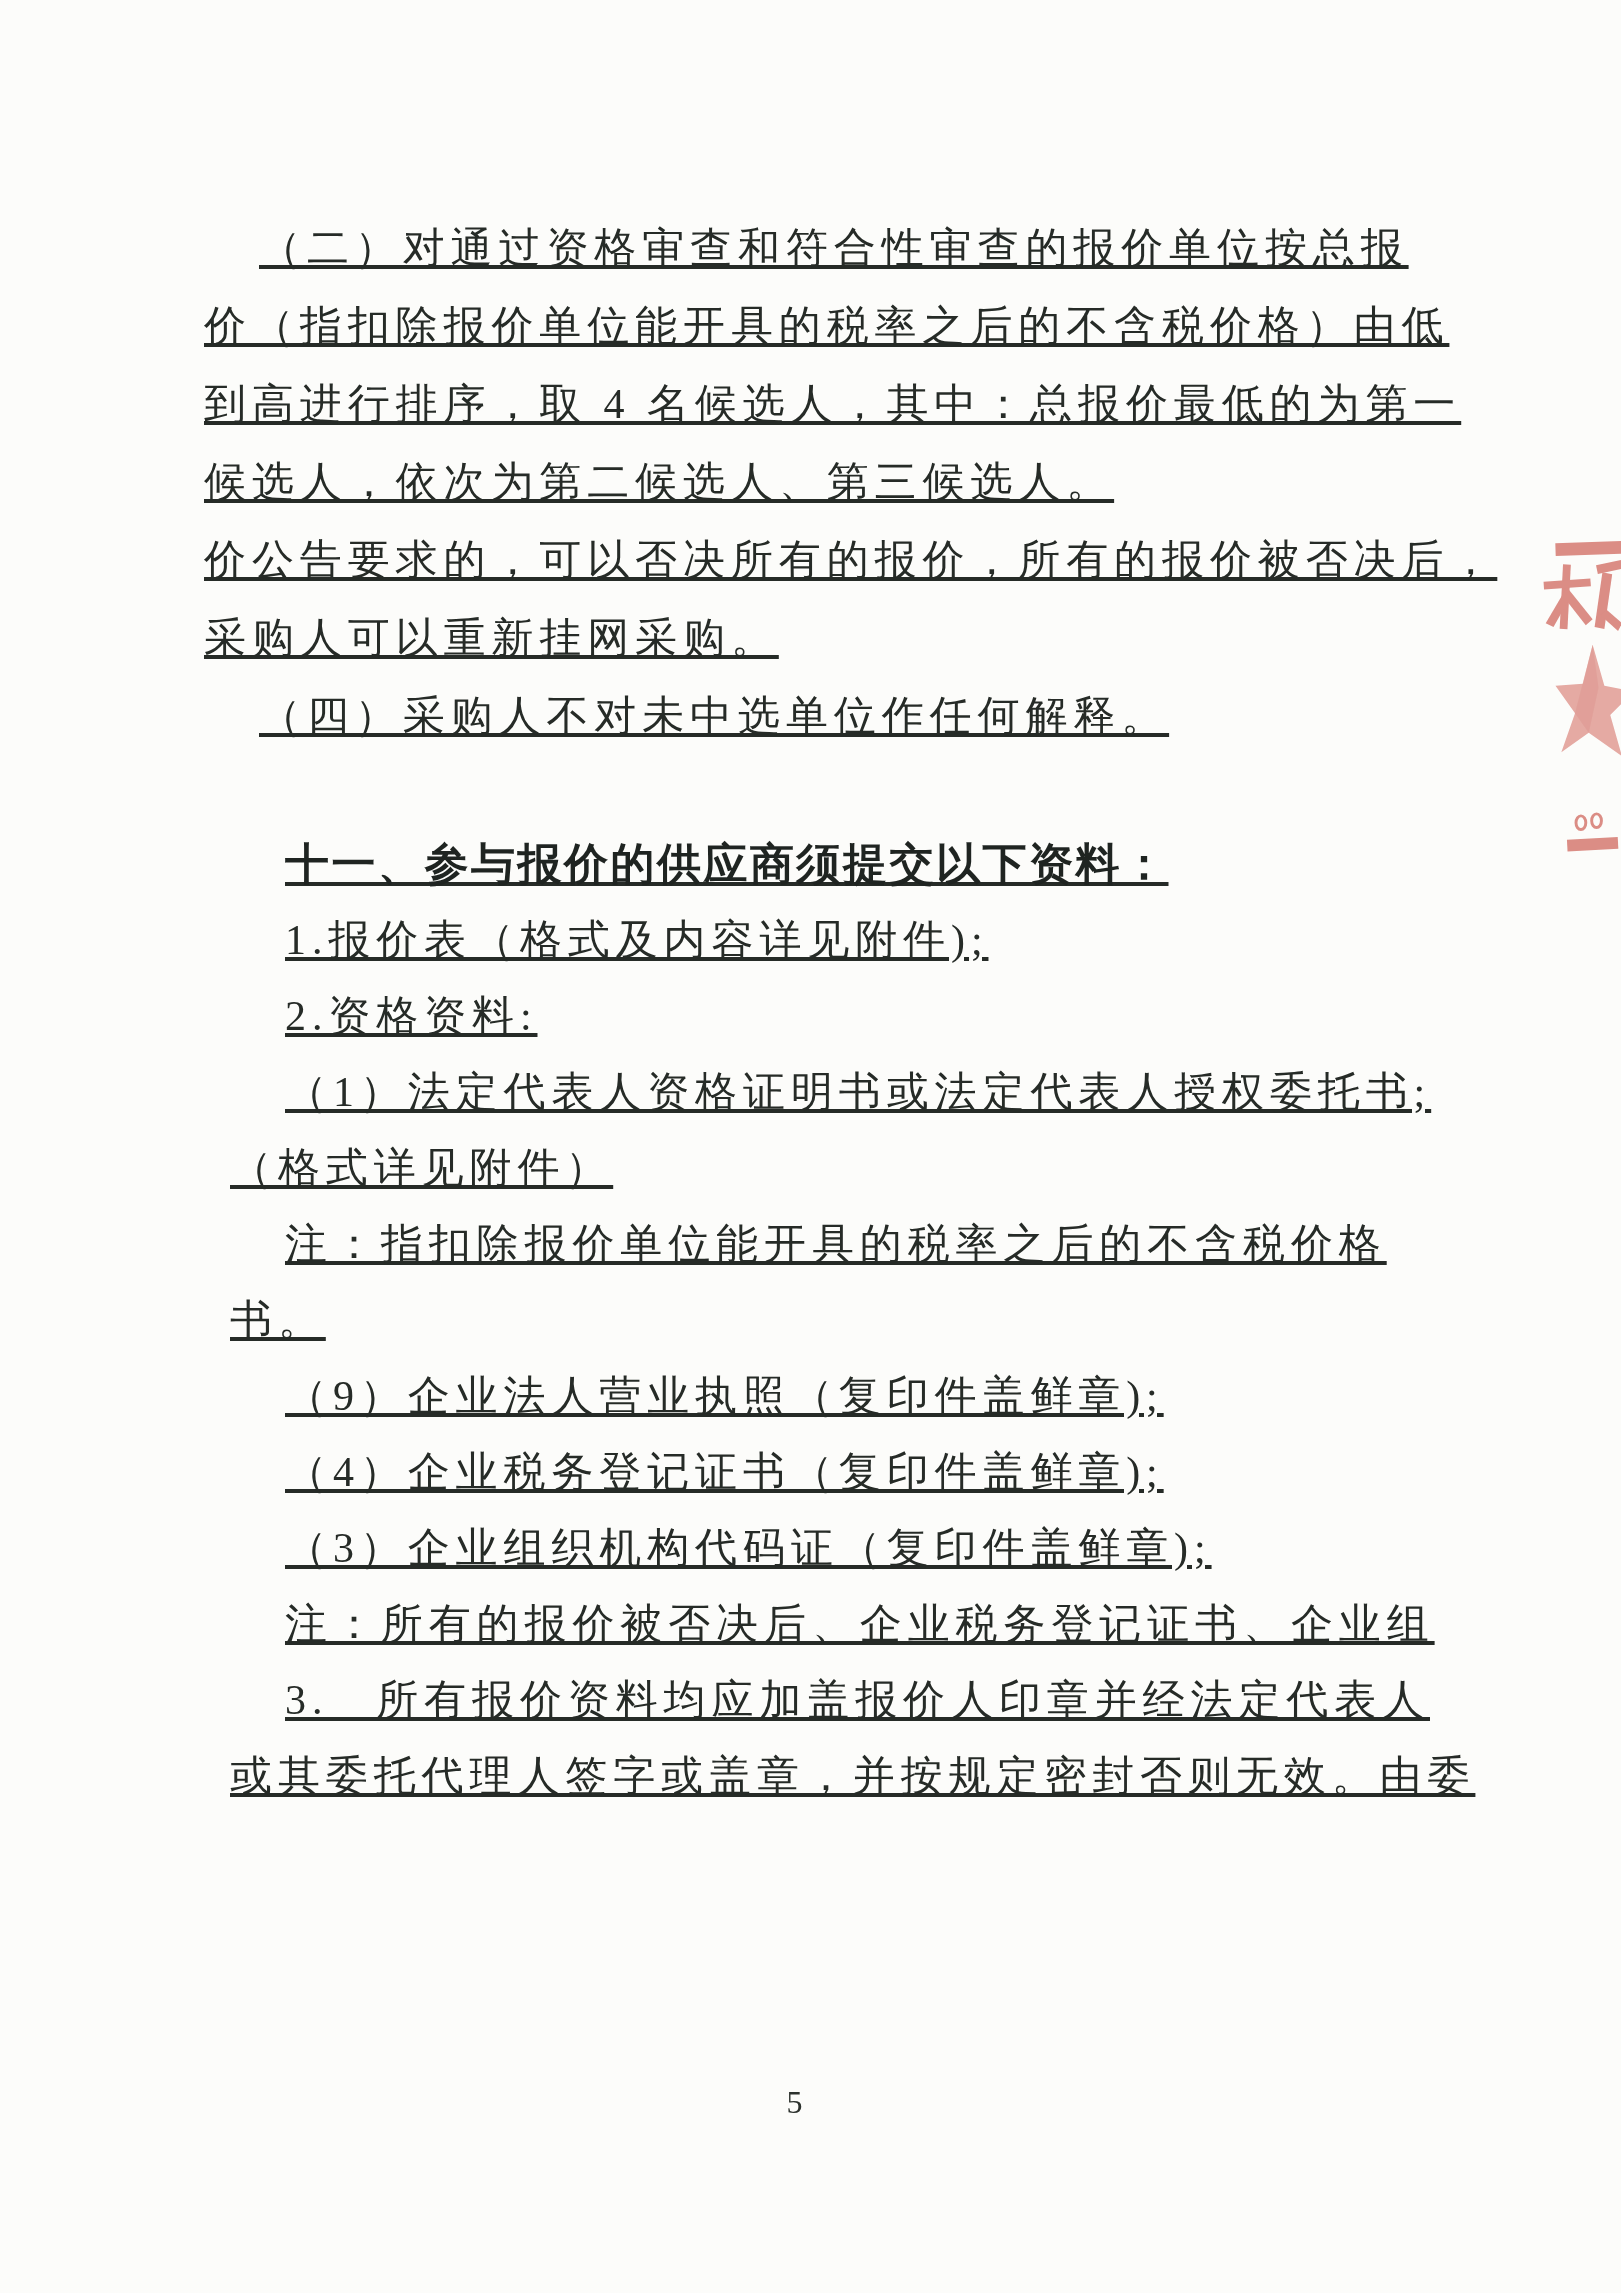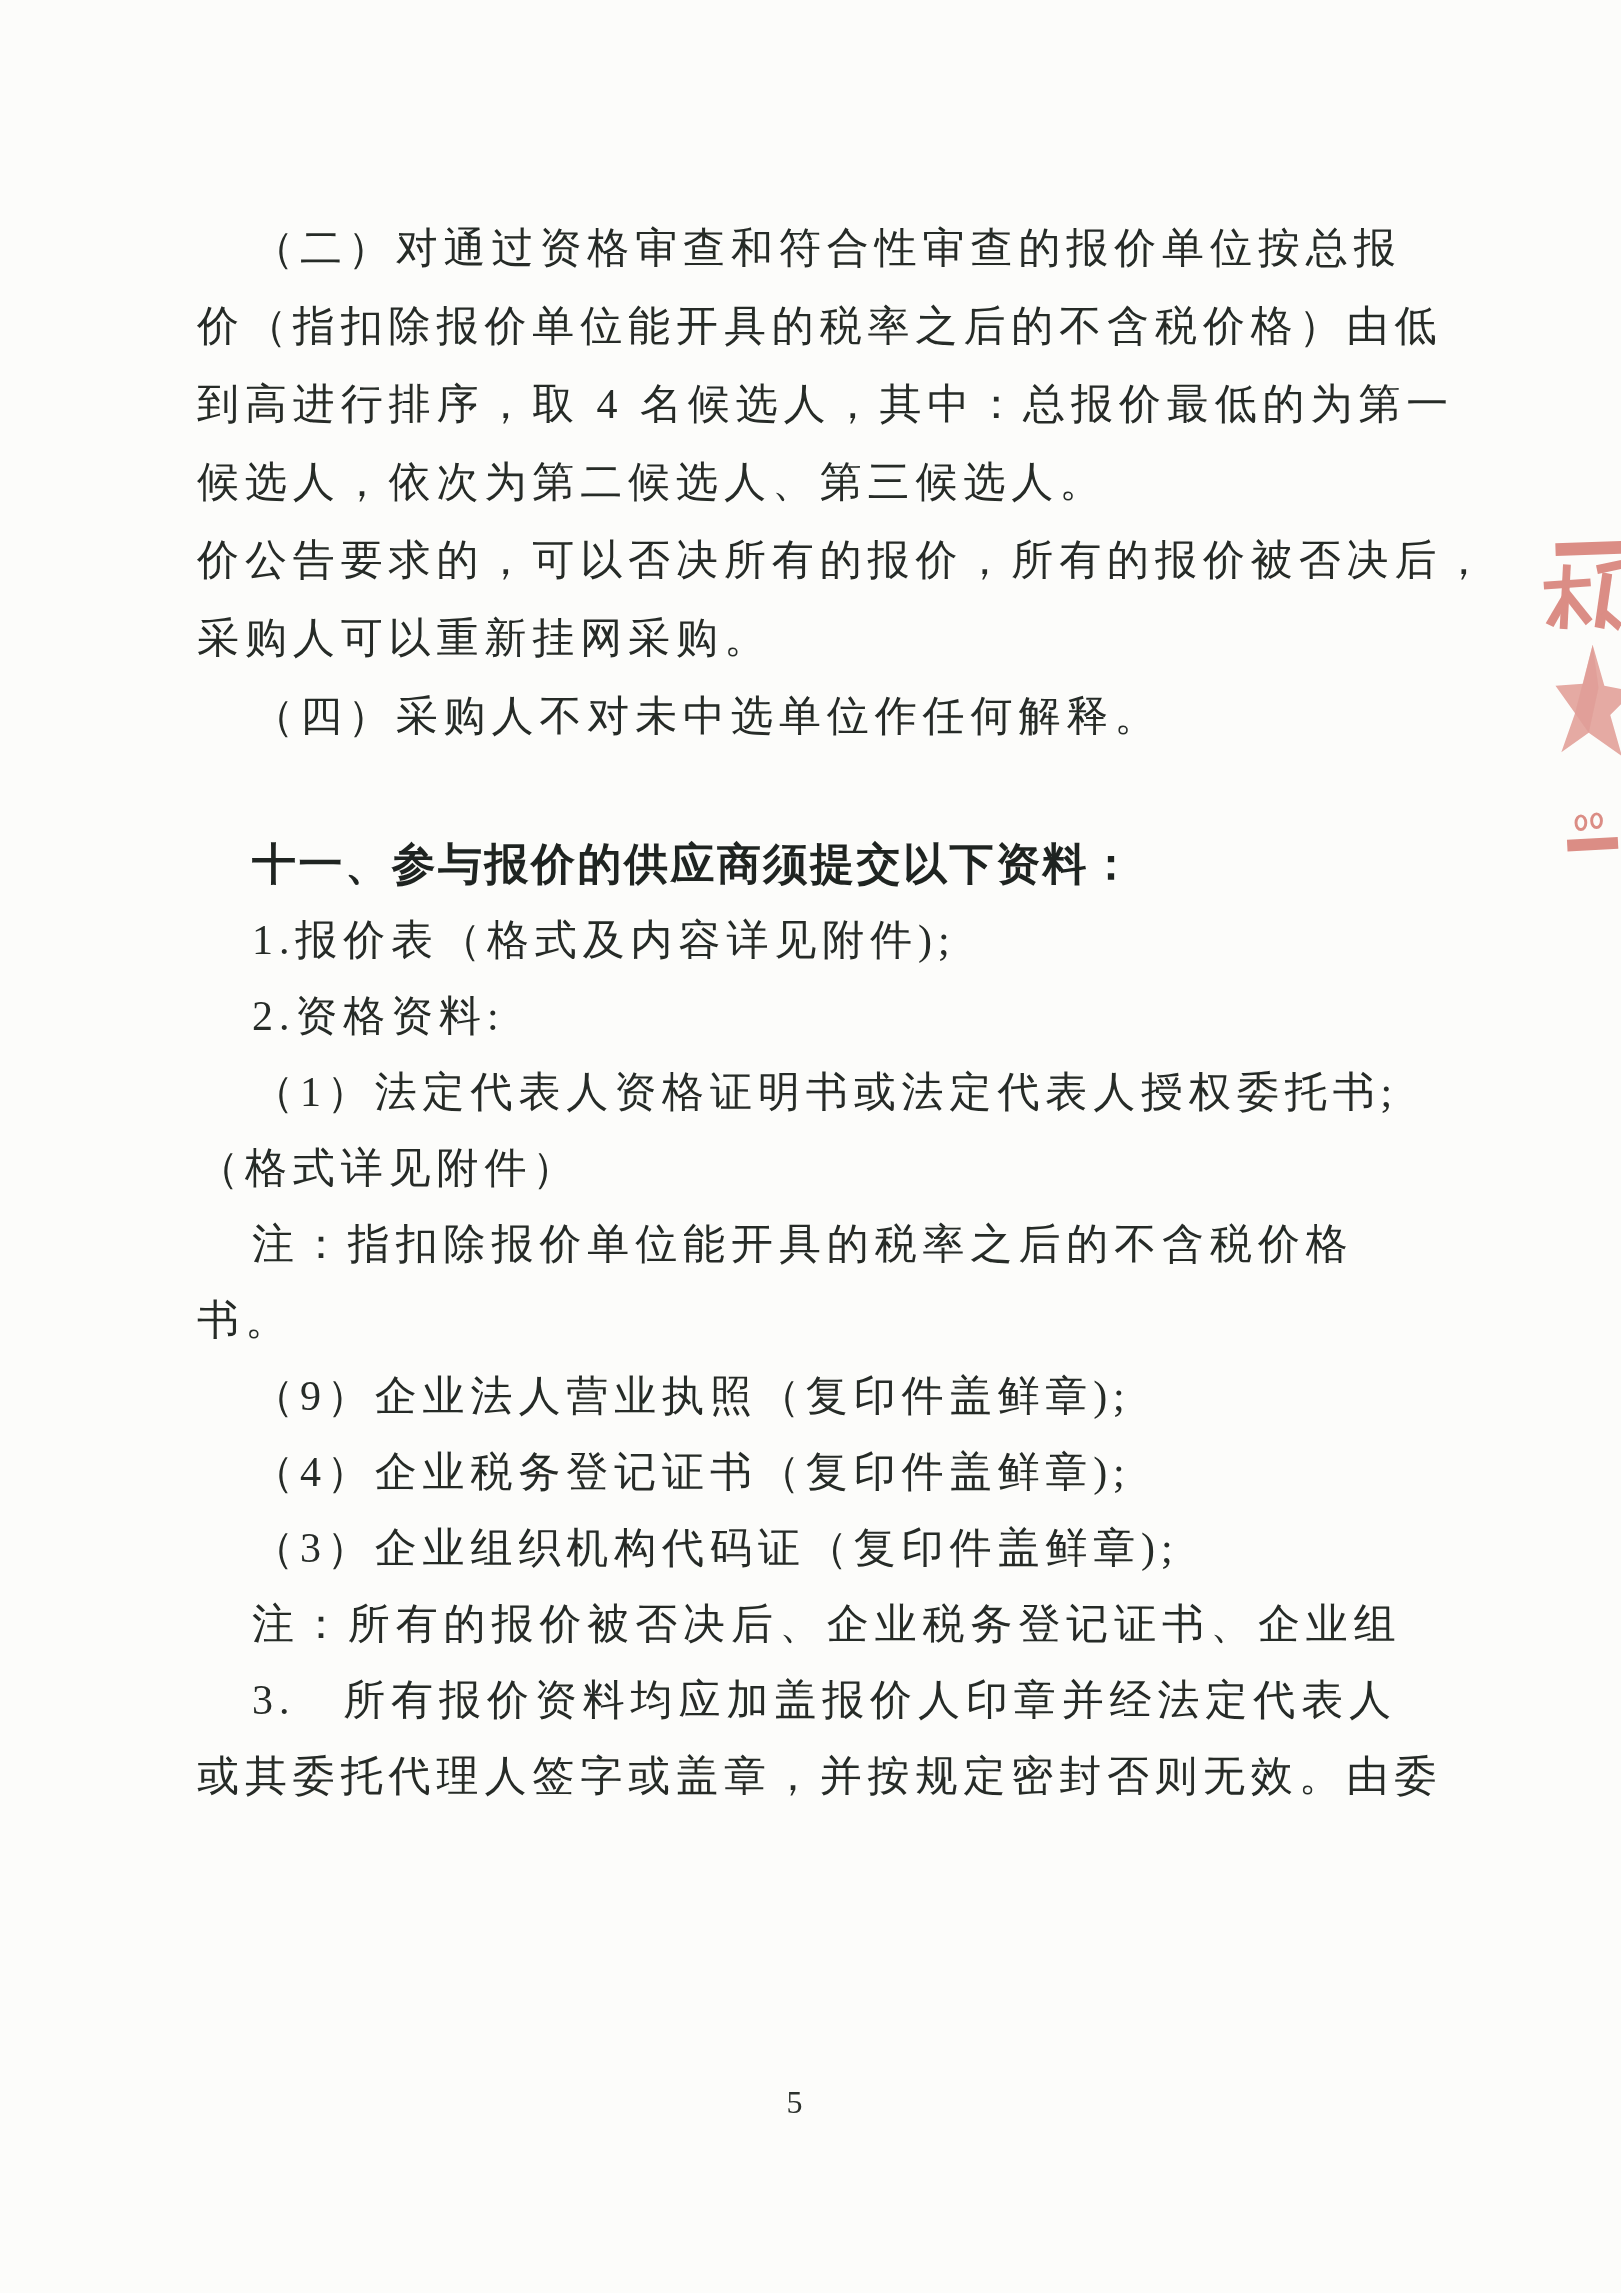--- a/index.html
+++ b/index.html
@@ -7,30 +7,31 @@
     position:relative;
     width:1621px; height:2294px;
     margin:0 auto;
     background:#fcfcfa;
     overflow:hidden;
     font-family:"Liberation Serif","DejaVu Serif",serif;
     color:#262b27;
   }
   .content {
     position:absolute;
-    left:197px; top:209px;
+    left:204px; top:209px;
     width:1284px;
+    text-decoration:underline;
   }
   .line {
     font-size:42px;
     height:78px; line-height:78px;
     letter-spacing:5.9px;
     white-space:nowrap;
   }
-  .line.b { height:76px; line-height:76px; }
+  .line.b { height:76px; line-height:76px;margin-left:26px; }
   .indent { padding-left:55px; }
   .heading {
     font-family:"Liberation Sans","DejaVu Sans",sans-serif;
     font-weight:700;
     font-size:44px;
     letter-spacing:2.5px;
     color:#1f2421;
   }
   .gap-before { margin-top:71px; }
   .page-number {

